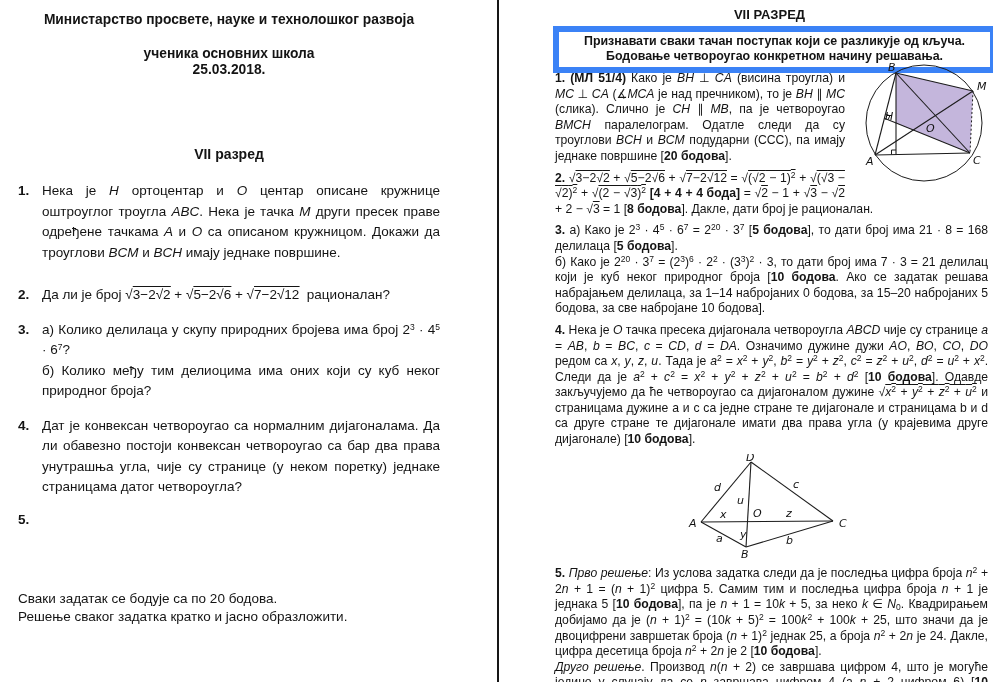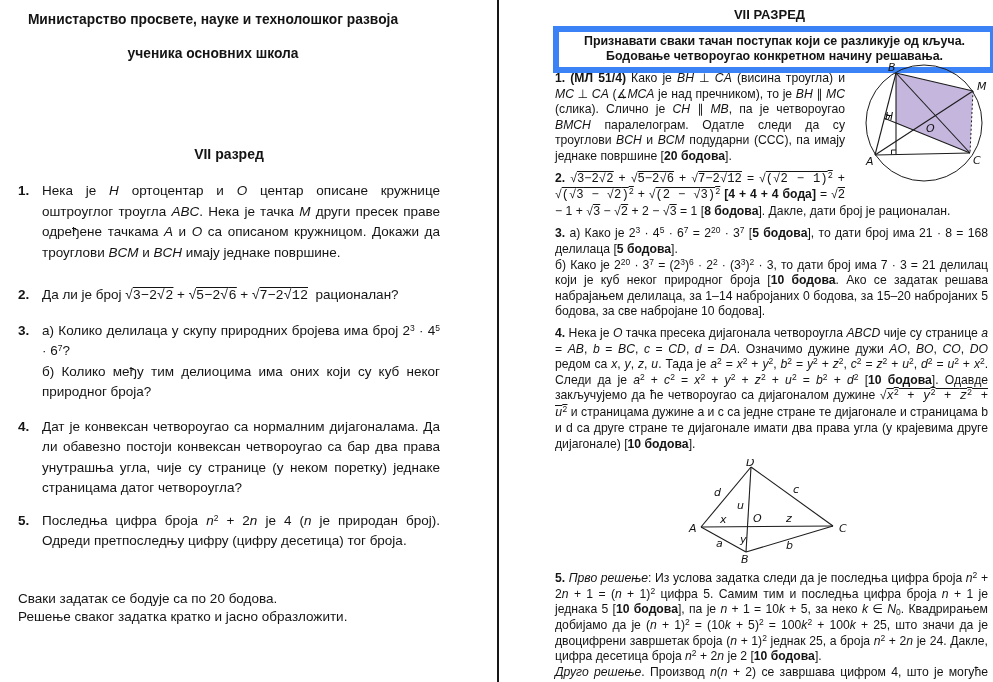--- a/index.html
+++ b/index.html
@@ -5,38 +5,38 @@
   html,body{margin:0;padding:0;}
   body{
     width:993px;height:682px;background:#ffffff;position:relative;overflow:hidden;
     font-family:"Liberation Sans","DejaVu Sans",sans-serif;color:#141414;
     -webkit-font-smoothing:antialiased;
   }
   .divider{position:absolute;left:497px;top:0;width:2px;height:682px;background:#161616;}
 
   
   .page-left{position:absolute;left:0;top:0;width:497px;height:682px;overflow:hidden;}
-  .pl-header{position:absolute;top:12px;left:2px;width:422px;text-align:center;font-weight:bold;font-size:13.8px;line-height:16.5px;}
+  .pl-header{position:absolute;top:12px;left:18px;width:422px;text-align:center;font-weight:bold;font-size:13.8px;line-height:16.5px;}
   .pl-comp{margin-top:17px;}
   .pl-grade{position:absolute;top:146px;left:18px;width:422px;text-align:center;font-weight:bold;font-size:14px;}
   .pl-problems{position:absolute;top:181px;left:18px;width:422px;font-size:13.5px;line-height:20.5px;}
   .problem{position:relative;padding-left:24px;text-align:justify;}
   .problem .num{position:absolute;left:0;top:0;font-weight:bold;}
   .mb22{margin-bottom:22px;} .mb14{margin-bottom:14px;} .mb12{margin-bottom:12px;}
   .pl-footer{position:absolute;top:590px;left:18px;width:430px;font-size:13.5px;line-height:17.5px;}
 
   
   .page-right{position:absolute;left:499px;top:0;width:494px;height:682px;overflow:hidden;}
   .pr-title{position:absolute;top:7px;left:54px;width:433px;text-align:center;font-weight:bold;font-size:13px;}
   .pr-box{position:absolute;top:26px;left:54px;width:431px;border:6px solid #3b82f6;text-align:center;font-weight:bold;font-size:12.4px;line-height:15.2px;padding:2px 0 3px;}
   .pr-solutions{position:absolute;top:71px;left:56px;width:433px;font-size:12.2px;line-height:15.6px;text-align:justify;}
   .sol{margin-bottom:6px;}
 
   
-  .ov{text-decoration:overline;font-family:Liberation Mono, monospace;}
+  .ov{text-decoration:overline;}
   sup{font-size:8.5px;line-height:0;vertical-align:4px;}
   sub{font-size:8.5px;line-height:0;vertical-align:-2px;}
 
   
   .fig1{float:right;width:138px;height:128px;margin:-10px -2px 2px 7px;}
   .fig2wrap{text-align:center;margin:0 0 2px 0;}
   .fig2{width:172px;height:106px;}
   .figline{stroke:#1c1c1c;stroke-width:1.1;fill:none;}
   .figthin{stroke:#1c1c1c;stroke-width:1;fill:none;}
   svg text{font-family:"DejaVu Sans","Liberation Sans",sans-serif;font-style:italic;font-size:11px;fill:#111;}
@@ -45,20 +45,21 @@
 <body>
 
 <div class="divider"></div>
 
 <div class="page-left">
 
   <div class="pl-header">
     <div>Министарство просвете, науке и технолошког развоја</div>
     <div class="pl-comp">
       <div>ученика основних школа</div>
+      <div>25.03.2018.</div>
     </div>
   </div>
 
   <div class="pl-grade">VII разред</div>
 
   <div class="pl-problems">
     <div class="problem mb22">
       <span class="num">1.</span>
       <span>Нека је <i>H</i> ортоцентар и <i>O</i> центар описане кружнице оштроуглог троугла <i>ABC</i>. Нека је тачка <i>M</i> други пресек праве одређене тачкама <i>A</i> и <i>O</i> са описаном кружницом. Докажи да троуглови <i>BCM</i> и <i>BCH</i> имају једнаке површине.</span>
     </div>
@@ -69,21 +70,20 @@
     <div class="problem mb14">
       <span class="num">3.</span>
       <span>а) Колико делилаца у скупу природних бројева има број 2<sup>3</sup> · 4<sup>5</sup> · 6<sup>7</sup>?<br>б) Колико међу тим делиоцима има оних који су куб неког природног броја?</span>
     </div>
     <div class="problem mb12">
       <span class="num">4.</span>
       <span>Дат је конвексан четвороугао са нормалним дијагоналама. Да ли обавезно постоји конвексан четвороугао са бар два права унутрашња угла, чије су странице (у неком поретку) једнаке страницама датог четвороугла?</span>
     </div>
     <div class="problem">
       <span class="num">5.</span>
-      <span>Последња цифра броја <i>n</i><sup>2</sup> + 2<i>n</i> је 4 (<i>n</i> је природан број). Одреди претпоследњу цифру (цифру десетица) тог броја.</span>
     </div>
   </div>
 
   <div class="pl-footer">
     <div>Сваки задатак се бодује са по 20 бодова.</div>
     <div>Решење сваког задатка кратко и јасно образложити.</div>
   </div>
 </div>
 
 <div class="page-right">

